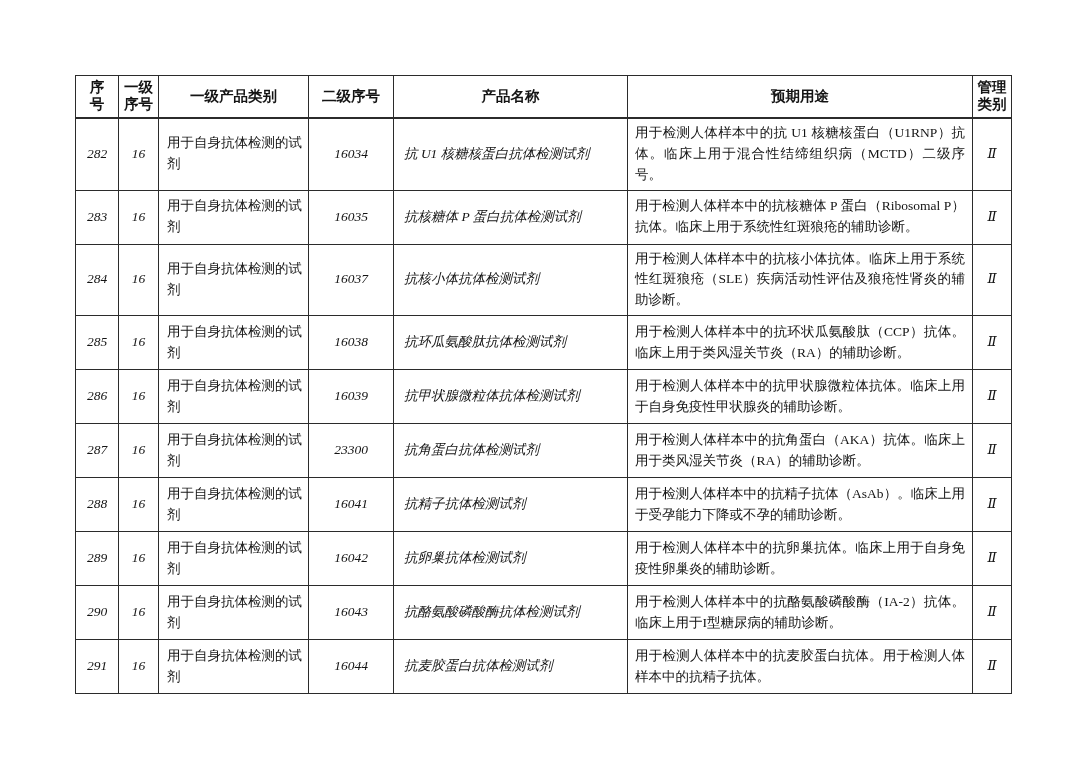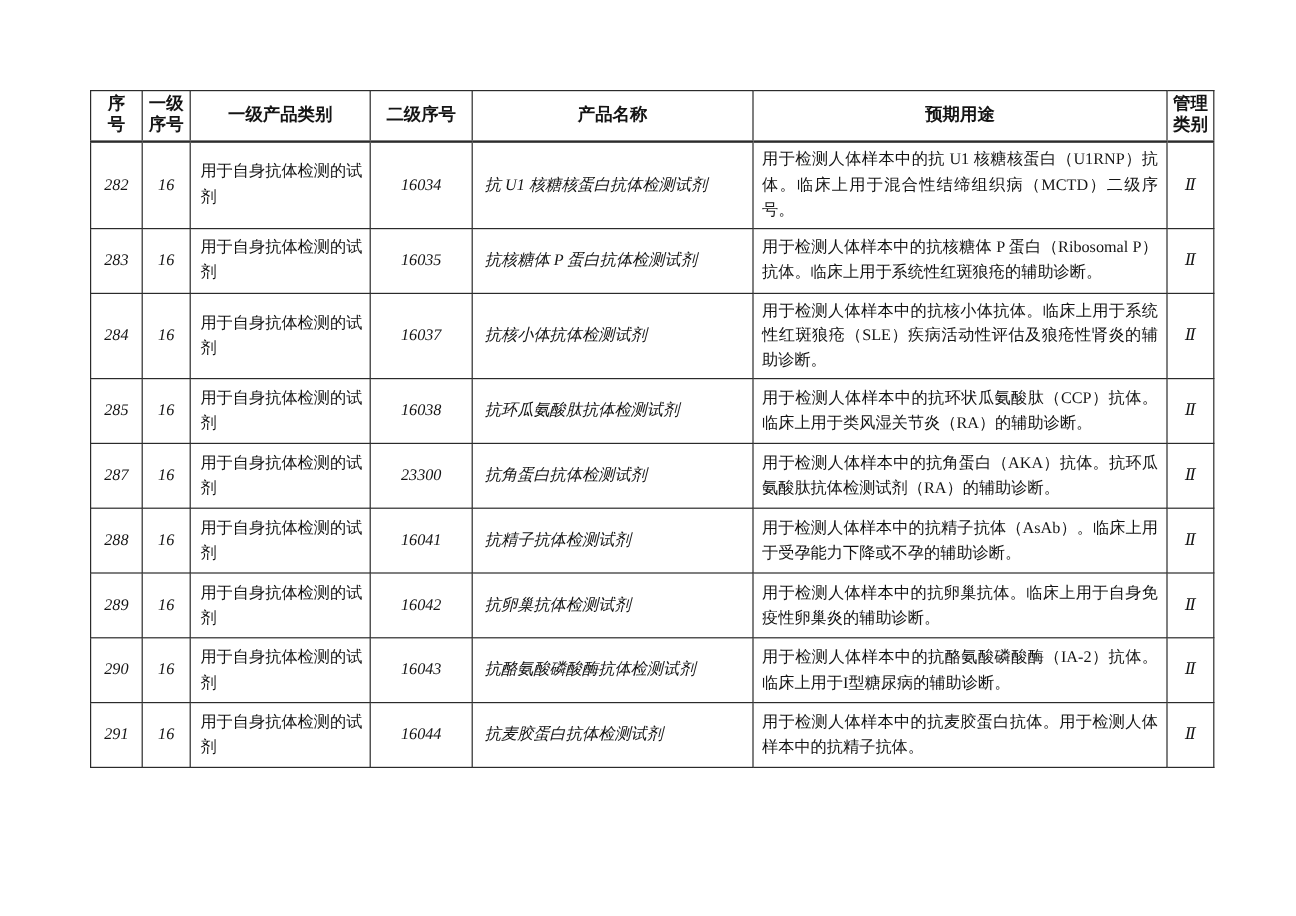--- a/index.html
+++ b/index.html
@@ -108,26 +108,35 @@
         <tr class="body-row">
     <td class="c">285</td>
     <td class="c">16</td>
     <td class="cat">用于自身抗体检测的试剂</td>
     <td class="c">16038</td>
     <td class="name">抗环瓜氨酸肽抗体检测试剂</td>
     <td class="use">用于检测人体样本中的抗环状瓜氨酸肽（CCP）抗体。临床上用于类风湿关节炎（RA）的辅助诊断。</td>
     <td class="c">Ⅱ</td>
   </tr>
         <tr class="body-row">
+    <td class="c">286</td>
+    <td class="c">16</td>
+    <td class="cat">用于自身抗体检测的试剂</td>
+    <td class="c">16039</td>
+    <td class="name">抗甲状腺微粒体抗体检测试剂</td>
+    <td class="use">用于检测人体样本中的抗甲状腺微粒体抗体。临床上用于自身免疫性甲状腺炎的辅助诊断。</td>
+    <td class="c">Ⅱ</td>
+  </tr>
+        <tr class="body-row">
     <td class="c">287</td>
     <td class="c">16</td>
     <td class="cat">用于自身抗体检测的试剂</td>
     <td class="c">23300</td>
     <td class="name">抗角蛋白抗体检测试剂</td>
-    <td class="use">用于检测人体样本中的抗角蛋白（AKA）抗体。抗环瓜氨酸肽抗体检测试剂（RA）的辅助诊断。</td>
+    <td class="use">用于检测人体样本中的抗角蛋白（AKA）抗体。临床上用于类风湿关节炎（RA）的辅助诊断。</td>
     <td class="c">Ⅱ</td>
   </tr>
         <tr class="body-row">
     <td class="c">288</td>
     <td class="c">16</td>
     <td class="cat">用于自身抗体检测的试剂</td>
     <td class="c">16041</td>
     <td class="name">抗精子抗体检测试剂</td>
     <td class="use">用于检测人体样本中的抗精子抗体（AsAb）。临床上用于受孕能力下降或不孕的辅助诊断。</td>
     <td class="c">Ⅱ</td>

